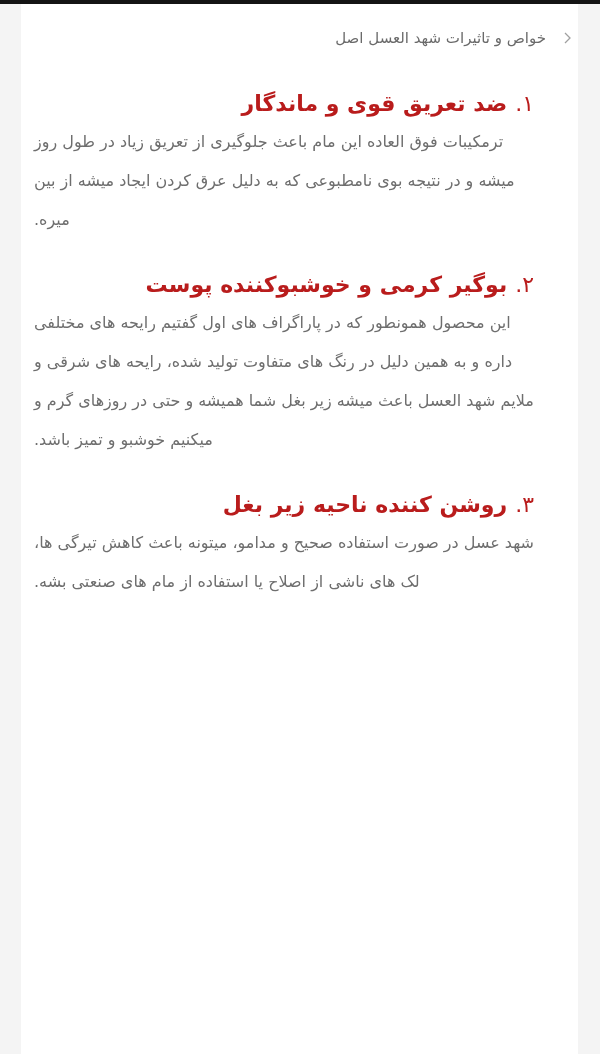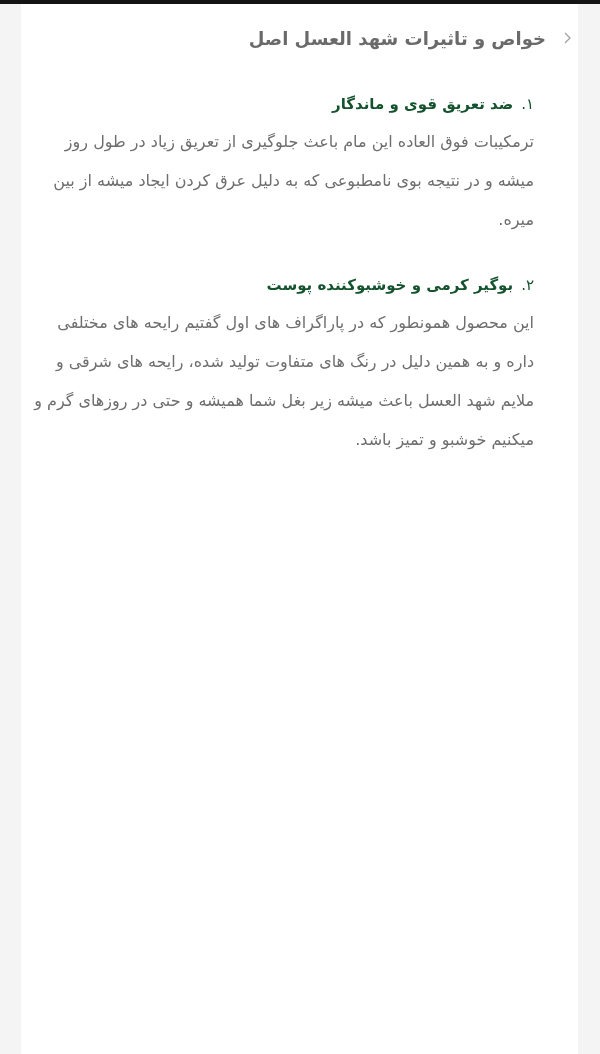--- a/index.html
+++ b/index.html
@@ -16,28 +16,28 @@
       direction:rtl;
     }
     .toggle {
       position:absolute; right:0; top:16px; width:548px; height:36px;
       display:flex; align-items:center; cursor:pointer;
     }
     .chev {
       width:14px; margin-right:4px; margin-left:14px;
       color:#9a9a9a; font-size:16px; display:flex; align-items:center; justify-content:center;
     }
-    .toggle-title { font-size:18px; font-weight:bold; color:#6a6a6a; }
+    .toggle-title { font-size:15px; font-weight:normal; color:#6a6a6a; }
     .content { position:absolute; right:44px; top:82px; width:500px; }
     .item { margin-bottom:28px; }
     .item-title {
-      font-size:15px; font-weight:bold; color:#14532d; line-height:36px; height:36px;
+      font-size:22px; font-weight:bold; color:#b91c1c; line-height:36px; height:36px;
     }
     .item-body {
-      font-size:16px; color:#6e6e6e; line-height:39px; text-align:right;
+      font-size:16px; color:#6e6e6e; line-height:39px; text-align:left;
     }
     .num { font-weight:normal; margin-left:8px; }
   </style>
 </head>
 <body>
 
 <div class="topbar"></div>
 
 <div class="panel">
   <div class="toggle">
@@ -51,14 +51,18 @@
 
   <div class="content">
     <div class="item">
       <div class="item-title"><span class="num">۱.</span><span>ضد تعریق قوی و ماندگار</span></div>
       <div class="item-body">ترمکیبات فوق العاده این مام باعث جلوگیری از تعریق زیاد در طول روز میشه و در نتیجه بوی نامطبوعی که به دلیل عرق کردن ایجاد میشه از بین میره.</div>
     </div>
     <div class="item">
       <div class="item-title"><span class="num">۲.</span><span>بوگیر کرمی و خوشبوکننده پوست</span></div>
       <div class="item-body">این محصول همونطور که در پاراگراف های اول گفتیم رایحه های مختلفی داره و به همین دلیل در رنگ های متفاوت تولید شده، رایحه های شرقی و ملایم شهد العسل باعث میشه زیر بغل شما همیشه و حتی در روزهای گرم و میکنیم خوشبو و تمیز باشد.</div>
     </div>
+    <div class="item">
+      <div class="item-title"><span class="num">۳.</span><span>روشن کننده ناحیه زیر بغل</span></div>
+      <div class="item-body">شهد عسل در صورت استفاده صحیح و مدامو، میتونه باعث کاهش تیرگی ها، لک های ناشی از اصلاح یا استفاده از مام های صنعتی بشه.</div>
+    </div>
   </div>
 </div>
 
 </body></html>

